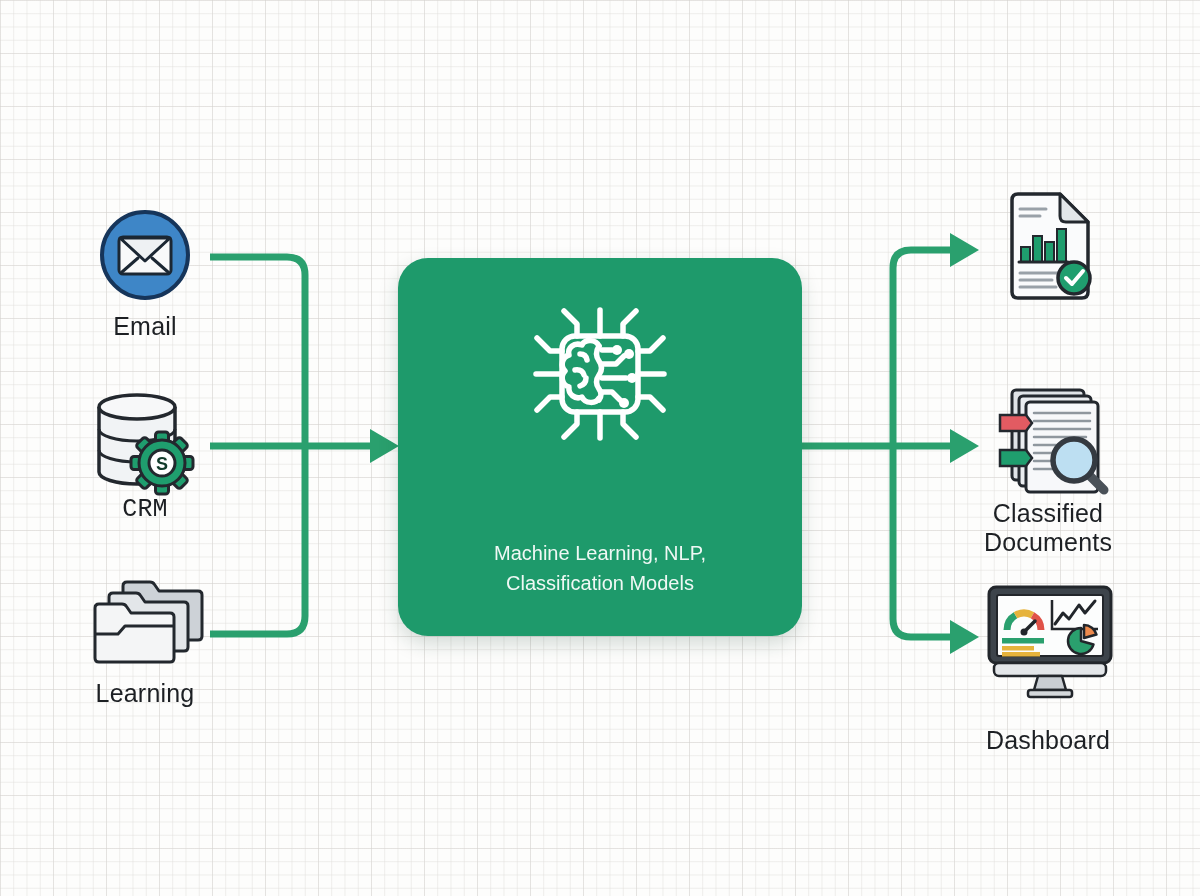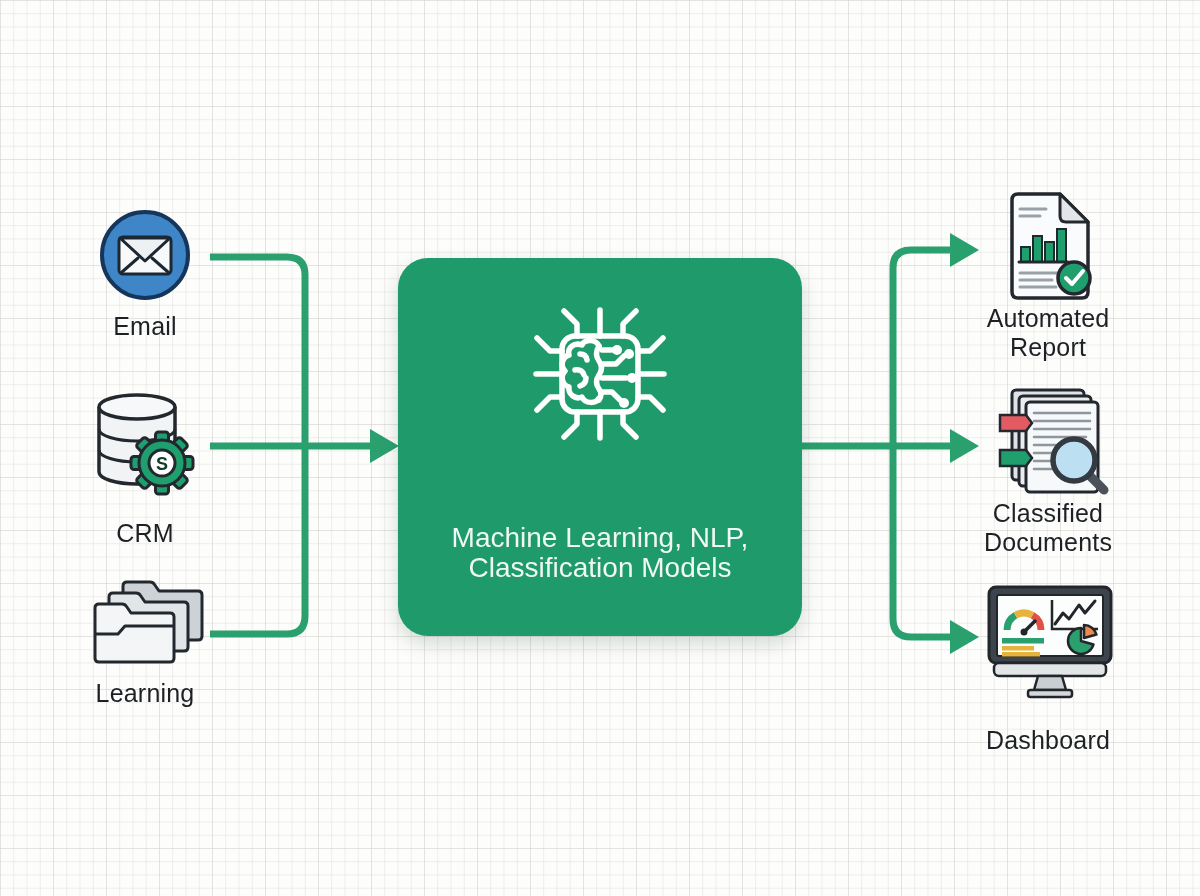--- a/index.html
+++ b/index.html
@@ -41,24 +41,24 @@
     box-shadow: 0 8px 20px rgba(20,60,45,0.18);
   }
   .processor-title {
     position:absolute; left:0; top:222px; width:100%;
     text-align:center;
     color:#ffffff;
     font-size:41px; font-weight:bold;
     letter-spacing:0.5px;
   }
   .processor-subtitle {
-    position:absolute; left:0; top:265px; width:100%;
+    position:absolute; left:0; top:280px; width:100%;
     text-align:center;
     color:rgba(255,255,255,0.93);
-    font-size:28px; line-height:30px;
+    font-size:20px; line-height:30px;
     white-space:pre-line;
   }
   .chip-stroke { stroke:#ffffff; stroke-width:5.5; fill:none; stroke-linecap:round; stroke-linejoin:round; }
   .chip-fill { fill:#ffffff; stroke:none; }
   .gray-line { stroke:#99A1A8; stroke-width:3; stroke-linecap:round; }
 </style>
 </head>
 <body>
 
 <div class="canvas">
@@ -98,21 +98,21 @@
         <rect x="-6.5" y="-31" width="13" height="16" rx="3" transform="rotate(180)"></rect>
         <rect x="-6.5" y="-31" width="13" height="16" rx="3" transform="rotate(225)"></rect>
         <rect x="-6.5" y="-31" width="13" height="16" rx="3" transform="rotate(270)"></rect>
         <rect x="-6.5" y="-31" width="13" height="16" rx="3" transform="rotate(315)"></rect>
       </g>
       <circle r="23" fill="#1F9E6E" stroke="var(--outline-dark)" stroke-width="3"></circle>
       <circle r="13" fill="#FFFFFF" stroke="var(--outline-dark)" stroke-width="3"></circle>
       <text x="0" y="6.5" text-anchor="middle" font-size="18" font-weight="bold" fill="#123B2B">S</text>
     </g>
   </svg>
-  <div class="io-label" style="left:85px; top:519px; width:120px;">CRM</div>
+  <div class="io-label" style="left:85px; top:495px; width:120px;font-family:Liberation Mono, monospace;">CRM</div>
 
   <svg class="abs" style="left:92px; top:572px;" width="114" height="96" viewBox="0 0 114 96">
     <g stroke="var(--outline-dark)" stroke-width="3" stroke-linejoin="round">
       <path transform="translate(28,0)" fill="#CDD2D7" d="M3 64 V14 Q3 10 7 10 H30 Q33 10 34.5 12.5 L39 19 H78 Q82 19 82 23 V64 Q82 68 78 68 H7 Q3 68 3 64 Z"></path>
       <path transform="translate(14,11)" fill="#E3E6E9" d="M3 64 V14 Q3 10 7 10 H30 Q33 10 34.5 12.5 L39 19 H78 Q82 19 82 23 V64 Q82 68 78 68 H7 Q3 68 3 64 Z"></path>
       <g transform="translate(0,22)">
         <path fill="#F4F5F6" d="M3 64 V14 Q3 10 7 10 H30 Q33 10 34.5 12.5 L39 19 H78 Q82 19 82 23 V64 Q82 68 78 68 H7 Q3 68 3 64 Z"></path>
         <path d="M3 40 H26 L33 32 H82" fill="none"></path>
       </g>
     </g>
@@ -172,21 +172,20 @@
       <rect x="19" y="57" width="9" height="15"></rect>
       <rect x="31" y="46" width="9" height="26"></rect>
       <rect x="43" y="52" width="9" height="20"></rect>
       <rect x="55" y="39" width="9" height="33"></rect>
     </g>
     <path d="M17 72 H66" stroke="var(--outline-dark)" stroke-width="3" stroke-linecap="round"></path>
     <path class="gray-line" d="M18 83 H58 M18 90 H50 M18 97 H54"></path>
     <circle cx="72" cy="88" r="16" fill="#1F9E6E" stroke="var(--outline-dark)" stroke-width="3.5"></circle>
     <path d="M64 88 L70 94 L81 81" fill="none" stroke="#FFFFFF" stroke-width="4" stroke-linecap="round" stroke-linejoin="round"></path>
   </svg>
-  <div class="io-label" style="left:968px; top:304px; width:160px;">Automated Report</div>
 
   <svg class="abs" style="left:992px; top:388px;" width="118" height="108" viewBox="0 0 118 108">
     <rect x="20" y="2" width="72" height="90" rx="4" fill="#DFE3E7" stroke="var(--outline-dark)" stroke-width="3"></rect>
     <rect x="27" y="8" width="72" height="90" rx="4" fill="#EAEDF0" stroke="var(--outline-dark)" stroke-width="3"></rect>
     <rect x="34" y="14" width="72" height="90" rx="4" fill="#F7F8FA" stroke="var(--outline-dark)" stroke-width="3"></rect>
     <polygon points="8,27 34,27 40,35 34,43 8,43" fill="var(--red-accent)" stroke="var(--outline-dark)" stroke-width="2.5"></polygon>
     <polygon points="8,62 34,62 40,70 34,78 8,78" fill="#1F9E6E" stroke="var(--outline-dark)" stroke-width="2.5"></polygon>
     <g stroke="#8F979E" stroke-width="2.5" stroke-linecap="round">
       <path d="M42 25 H98 M42 33 H98 M42 41 H98 M42 49 H94 M42 57 H64 M42 65 H62 M42 73 H60 M42 81 H66"></path>
     </g>

